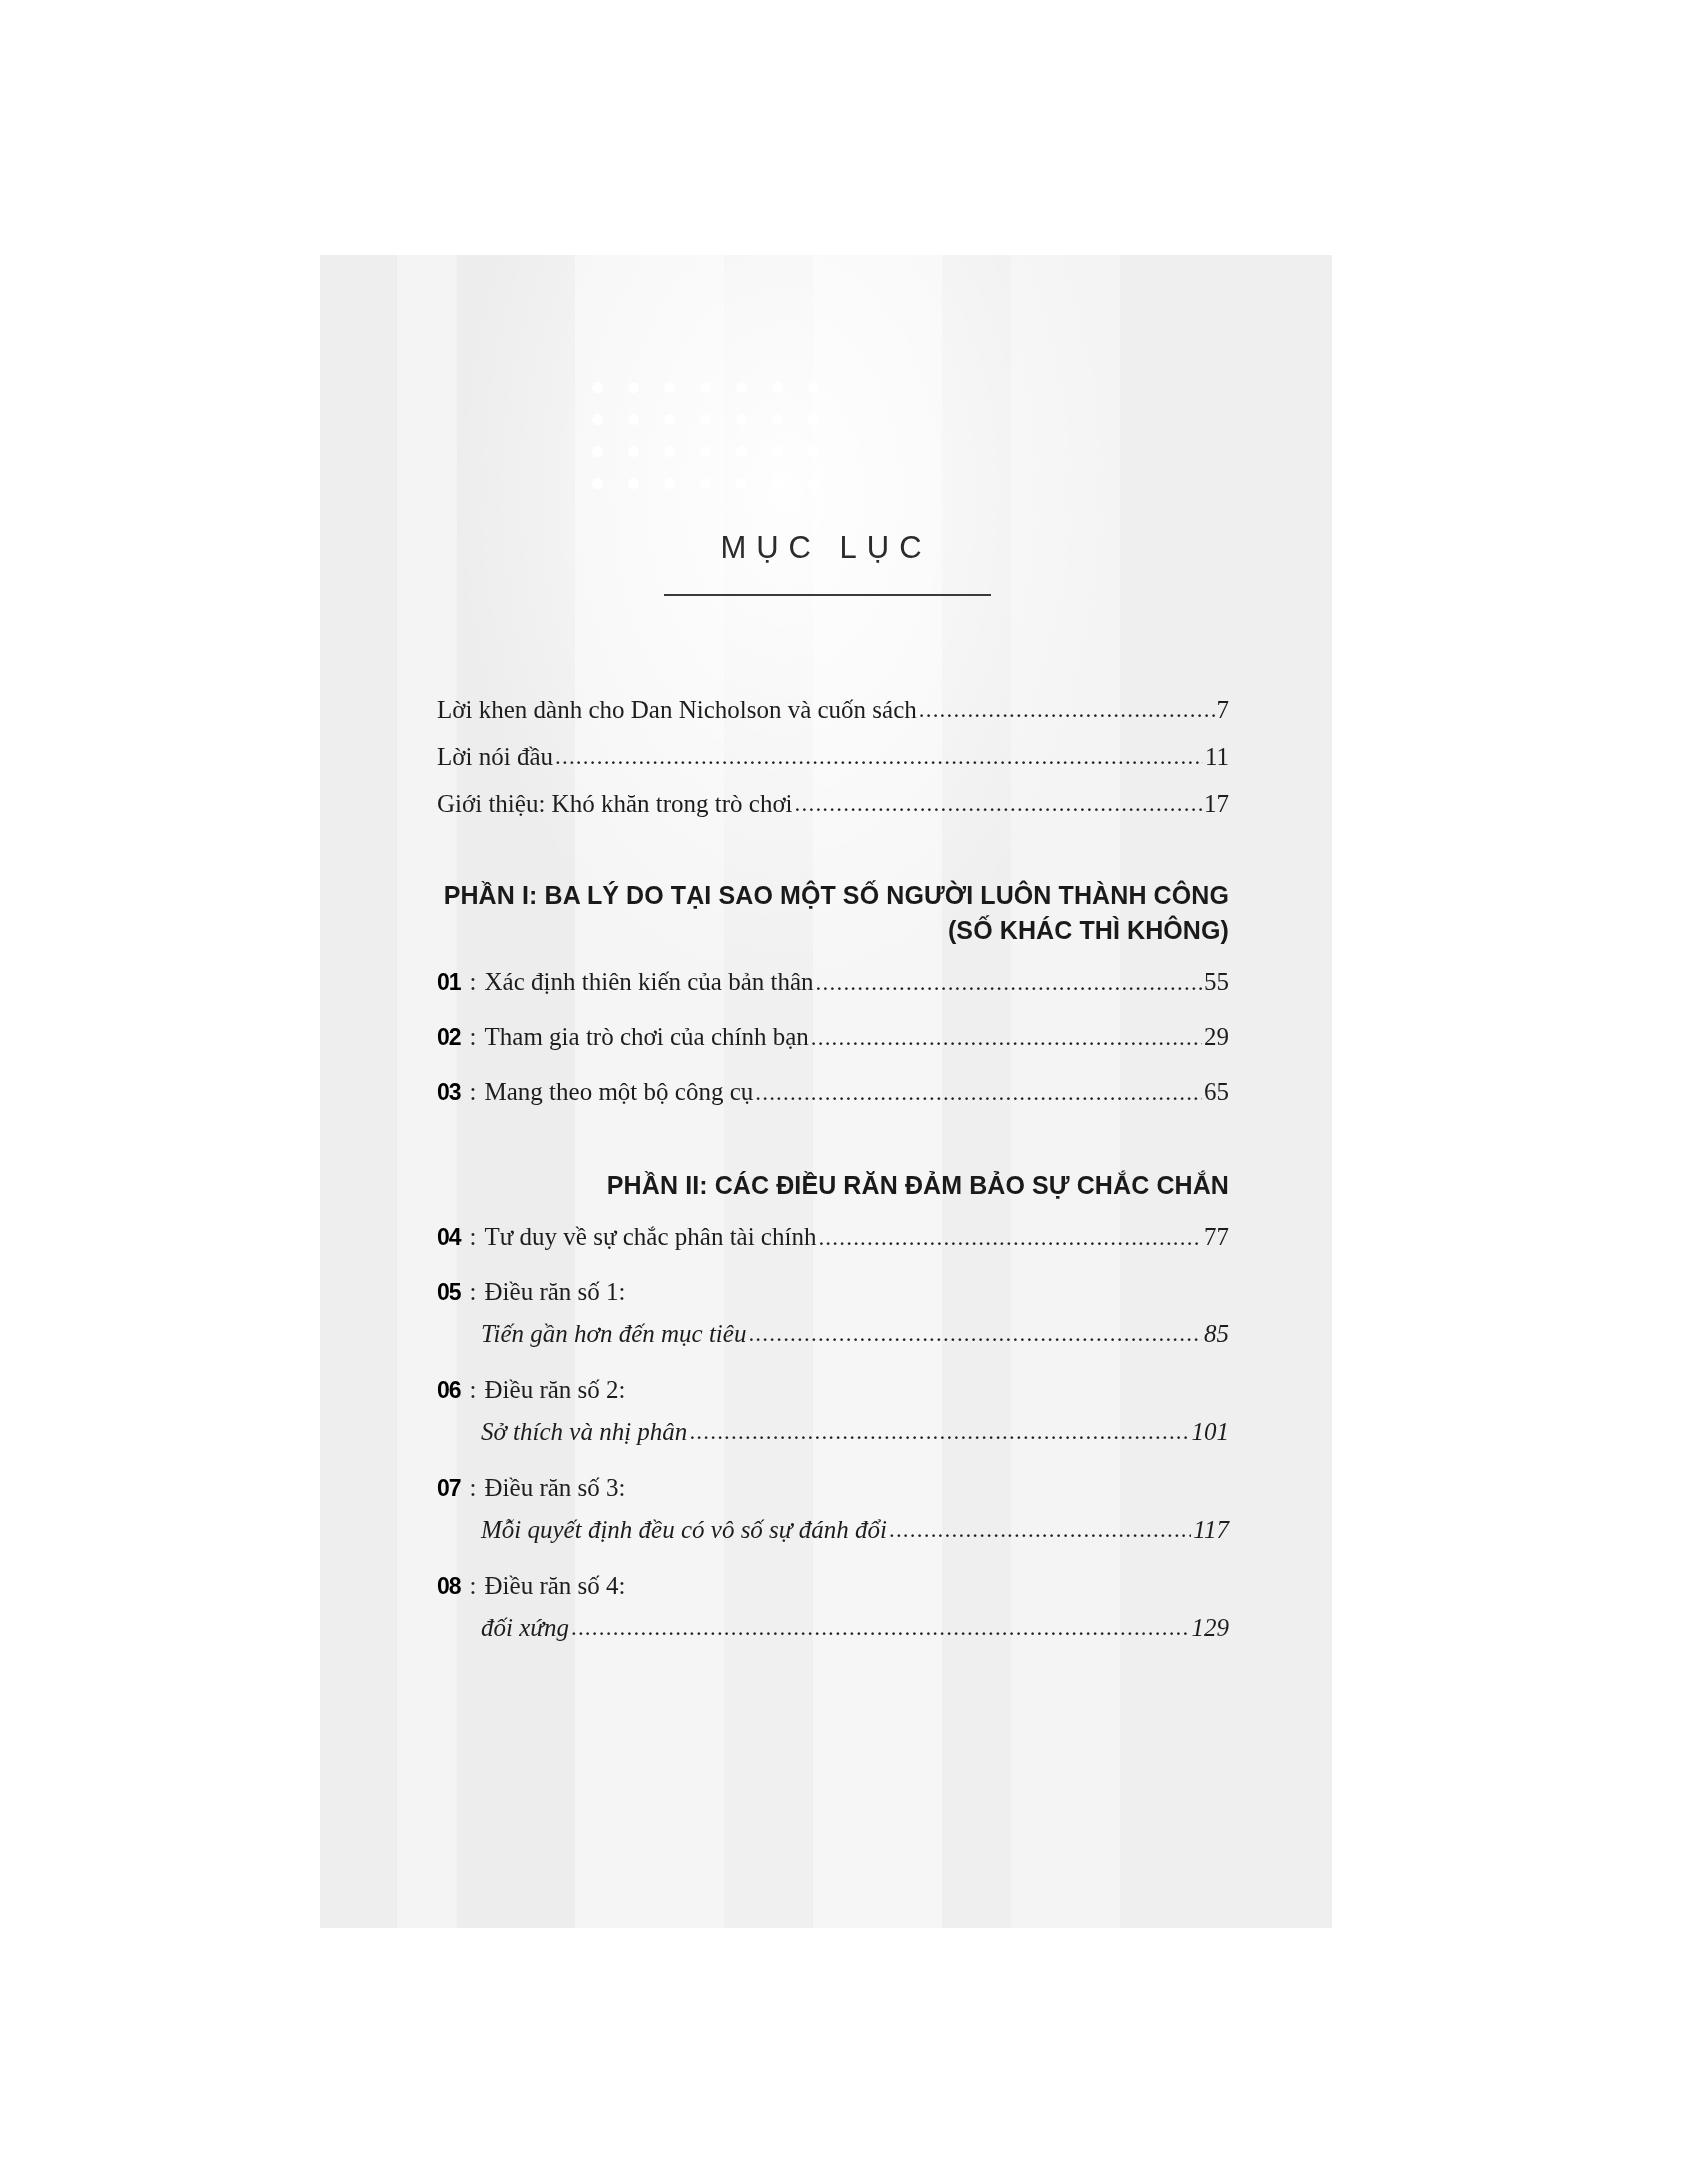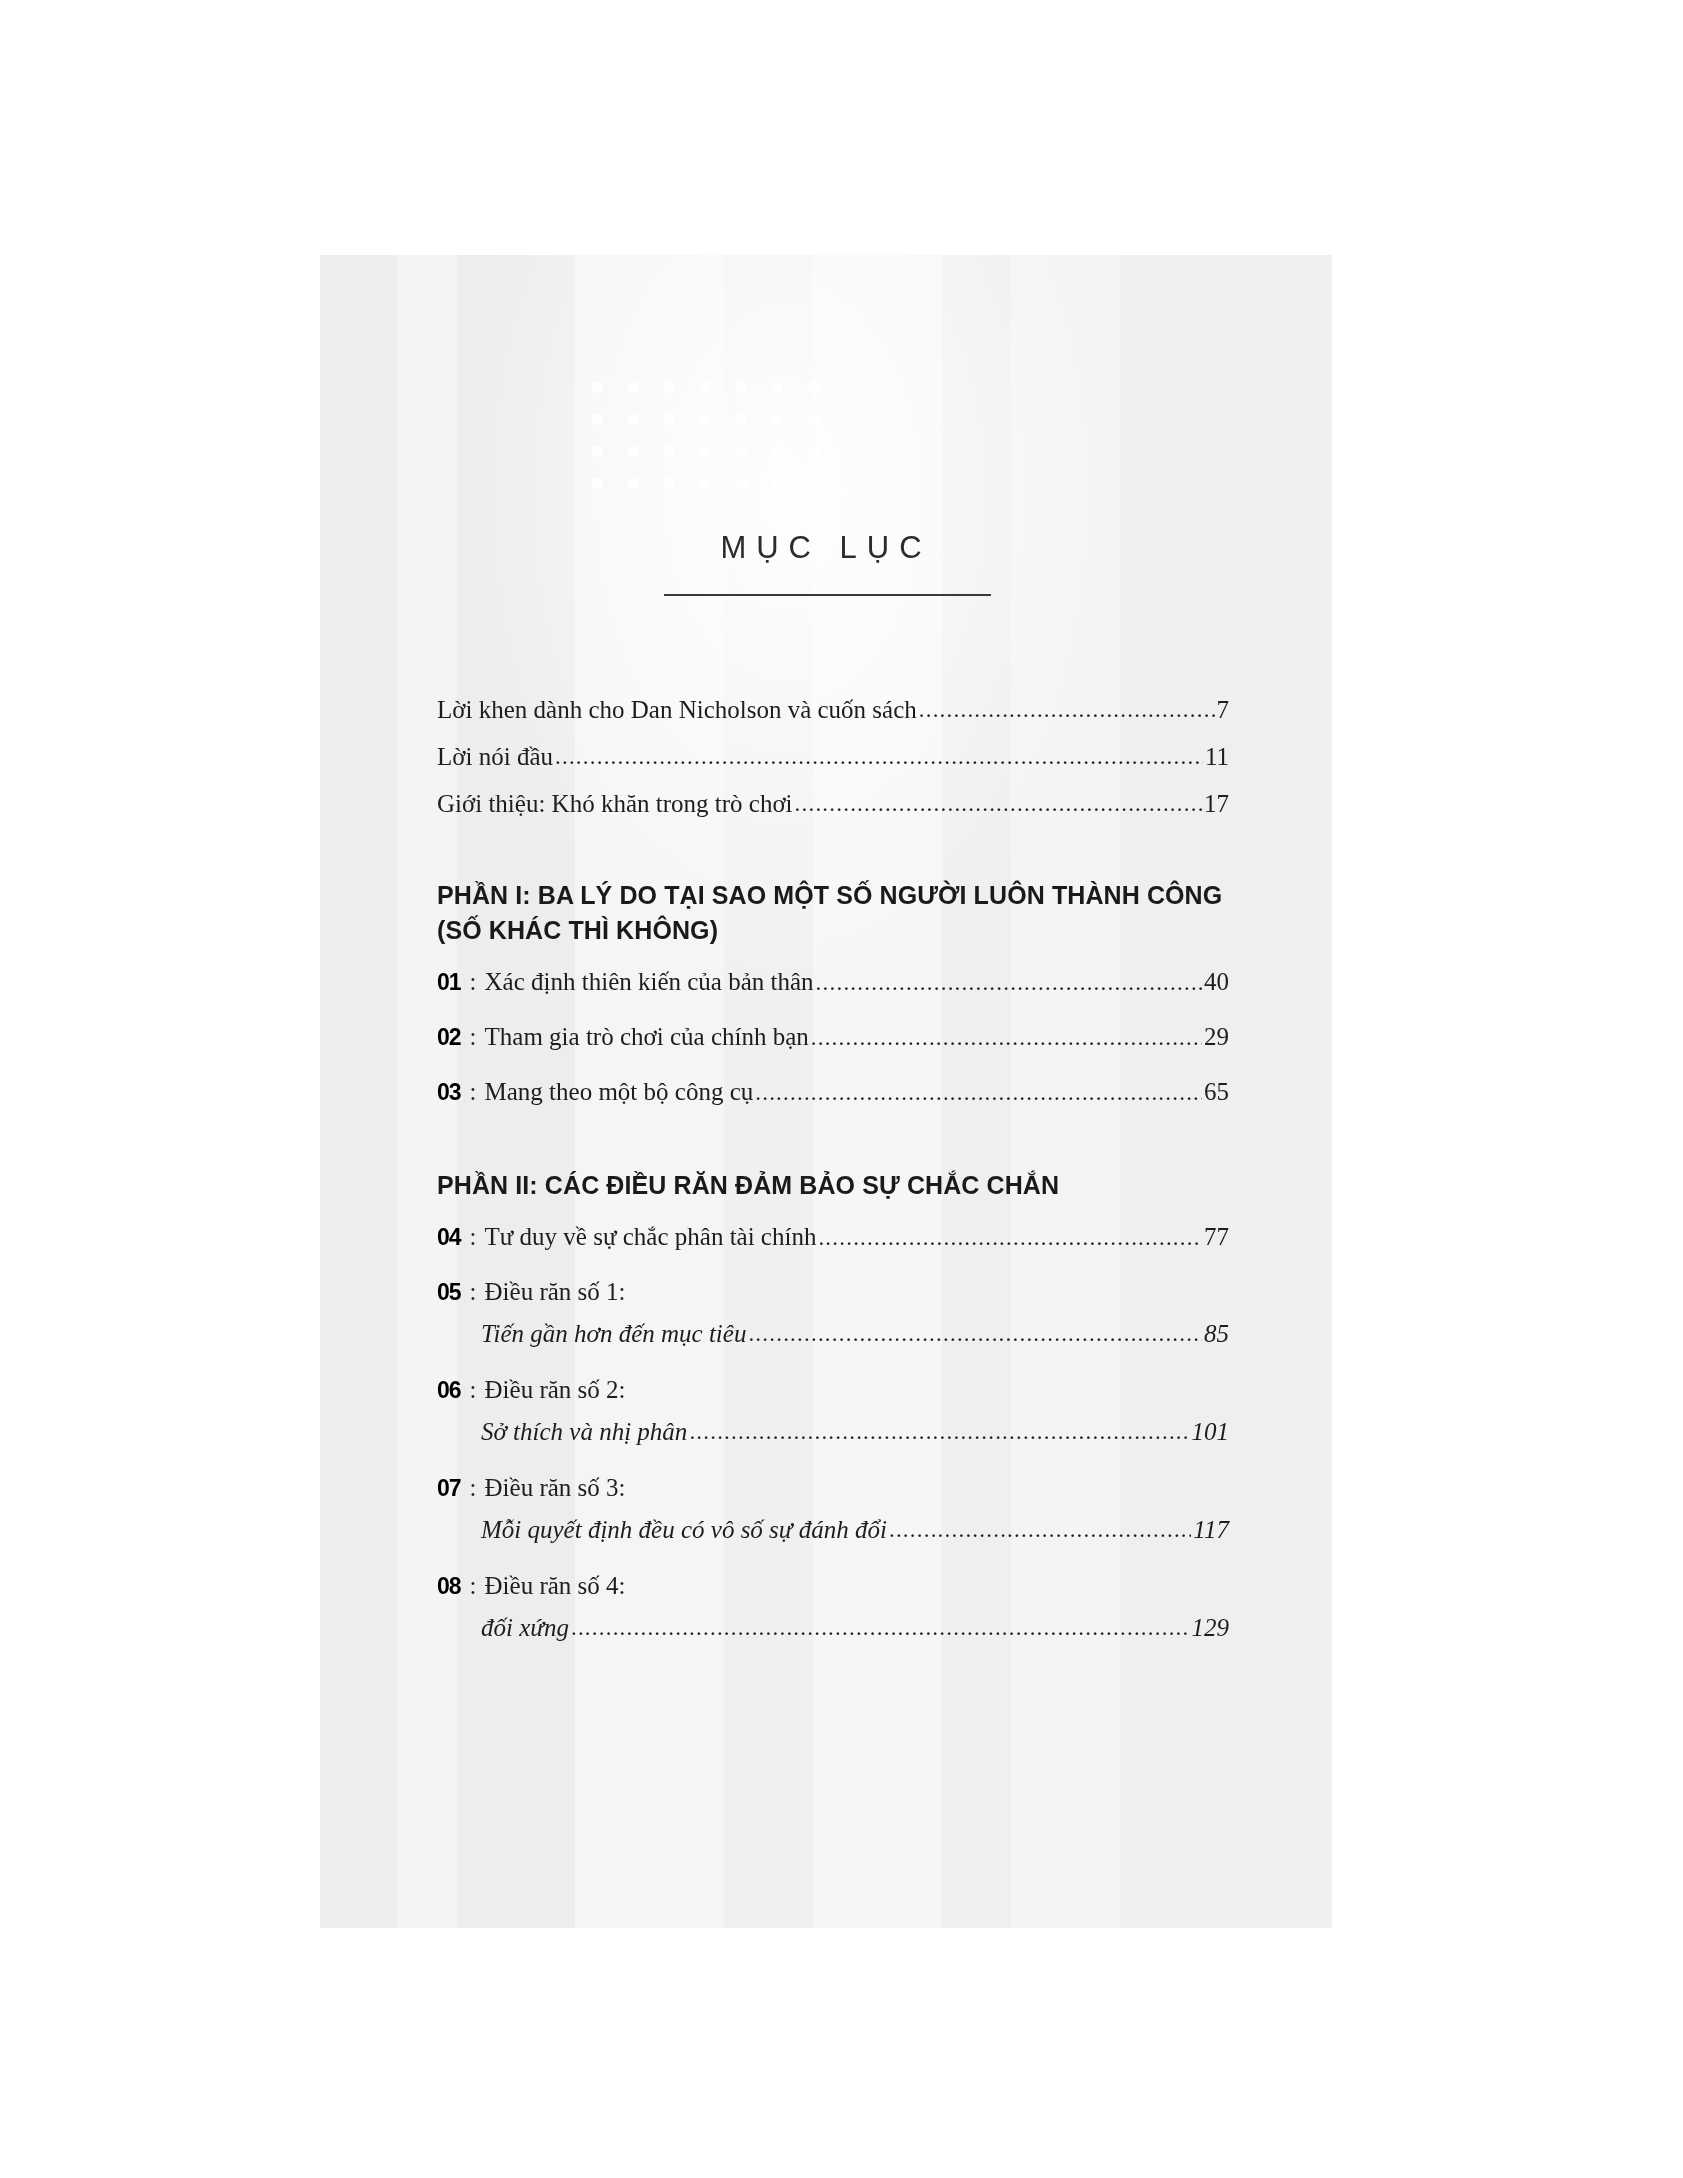--- a/index.html
+++ b/index.html
@@ -125,20 +125,21 @@
   }
   .pg { flex: 0 0 auto; }
 
   .part-head {
     font-family: "Liberation Sans", sans-serif;
     font-weight: bold;
     font-size: 25px;
     line-height: 35px;
     color: #1a1a1a;
     letter-spacing: 0.1px;
+    text-align: right;
   }
   .part-1 { margin-top: 51px; }
   .part-2 { margin-top: 55px; }
 
   .chap {
     margin-top: 14px;
     font-size: 25px;
     line-height: 40px;
   }
   .chap-line {
@@ -245,21 +246,21 @@
       </div>
 
       <div class="part-head part-1">PHẦN I: BA LÝ DO TẠI SAO MỘT SỐ NGƯỜI LUÔN THÀNH CÔNG (SỐ KHÁC THÌ KHÔNG)</div>
 
       <div class="chap">
         <div class="chap-line">
           <span class="num">01</span>
           <span class="colon">:</span>
           <span class="lbl">Xác định thiên kiến của bản thân</span>
           <span class="leader"></span>
-          <span class="pg">40</span>
+          <span class="pg">55</span>
         </div>
       </div>
 
       <div class="chap">
         <div class="chap-line">
           <span class="num">02</span>
           <span class="colon">:</span>
           <span class="lbl">Tham gia trò chơi của chính bạn</span>
           <span class="leader"></span>
           <span class="pg">29</span>

